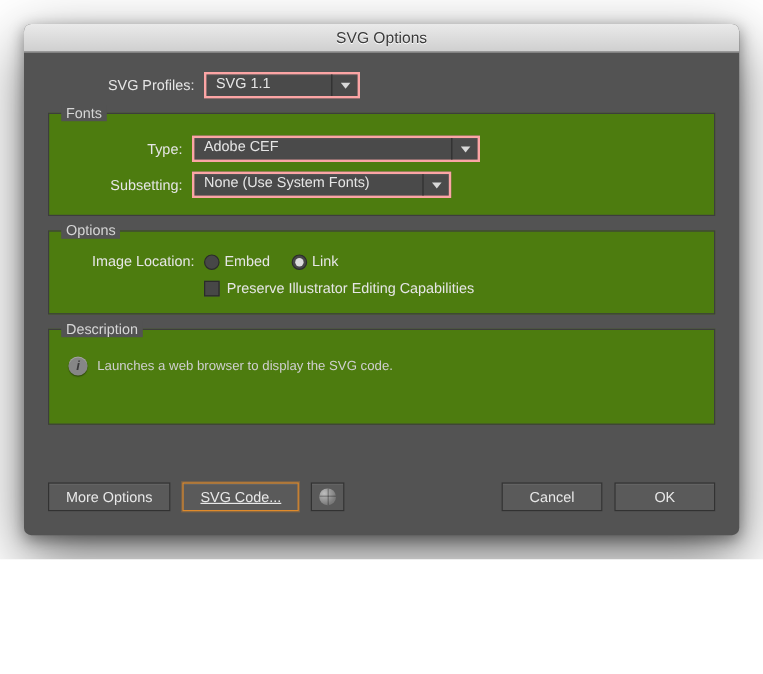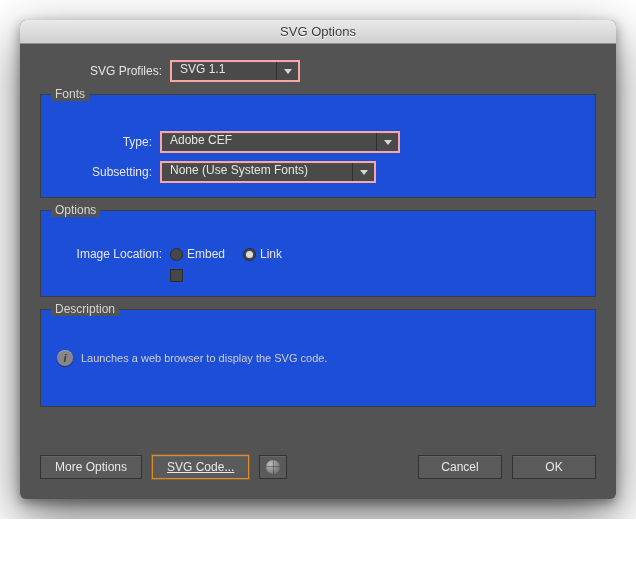--- a/index.html
+++ b/index.html
@@ -63,23 +63,23 @@
   }
   .tri-down {
     width: 0; height: 0;
     border-left: 4px solid transparent;
     border-right: 4px solid transparent;
     border-top: 5px solid #d8d8d8;
   }
   .group {
     border: 1px solid #3d3d3d;
     margin-top: 12px;
-    padding: 36px 14px 14px 14px;
+    padding: 18px 14px 14px 14px;
     position: relative;
-    background: #1d4ed8;
+    background: #4d7c0f;
   }
   .group-legend {
     position: absolute;
     top: -1px;
     left: 10px;
     background: #535353;
     padding: 0 4px;
     color: #d6d6d6;
     font-size: 12px;
     transform: translateY(-50%);
@@ -213,20 +213,21 @@
         <span class="radio"></span>
         <span class="radio-label">Embed</span>
         <span class="radio">
             <span class="radio-dot"></span>
           </span>
         <span class="radio-label">Link</span>
       </div>
       <div class="row" style="margin-bottom:0">
         <div class="row-label" style="width:115px"></div>
         <span class="checkbox"></span>
+        <span class="checkbox-label">Preserve Illustrator Editing Capabilities</span>
       </div>
     </div>
 
     <div class="group" style="padding-bottom:36px">
       <div class="group-legend">Description</div>
       <div class="desc-row">
         <span class="info-icon">i</span>
         <span class="desc-text">Launches a web browser to display the SVG code.</span>
       </div>
     </div>

